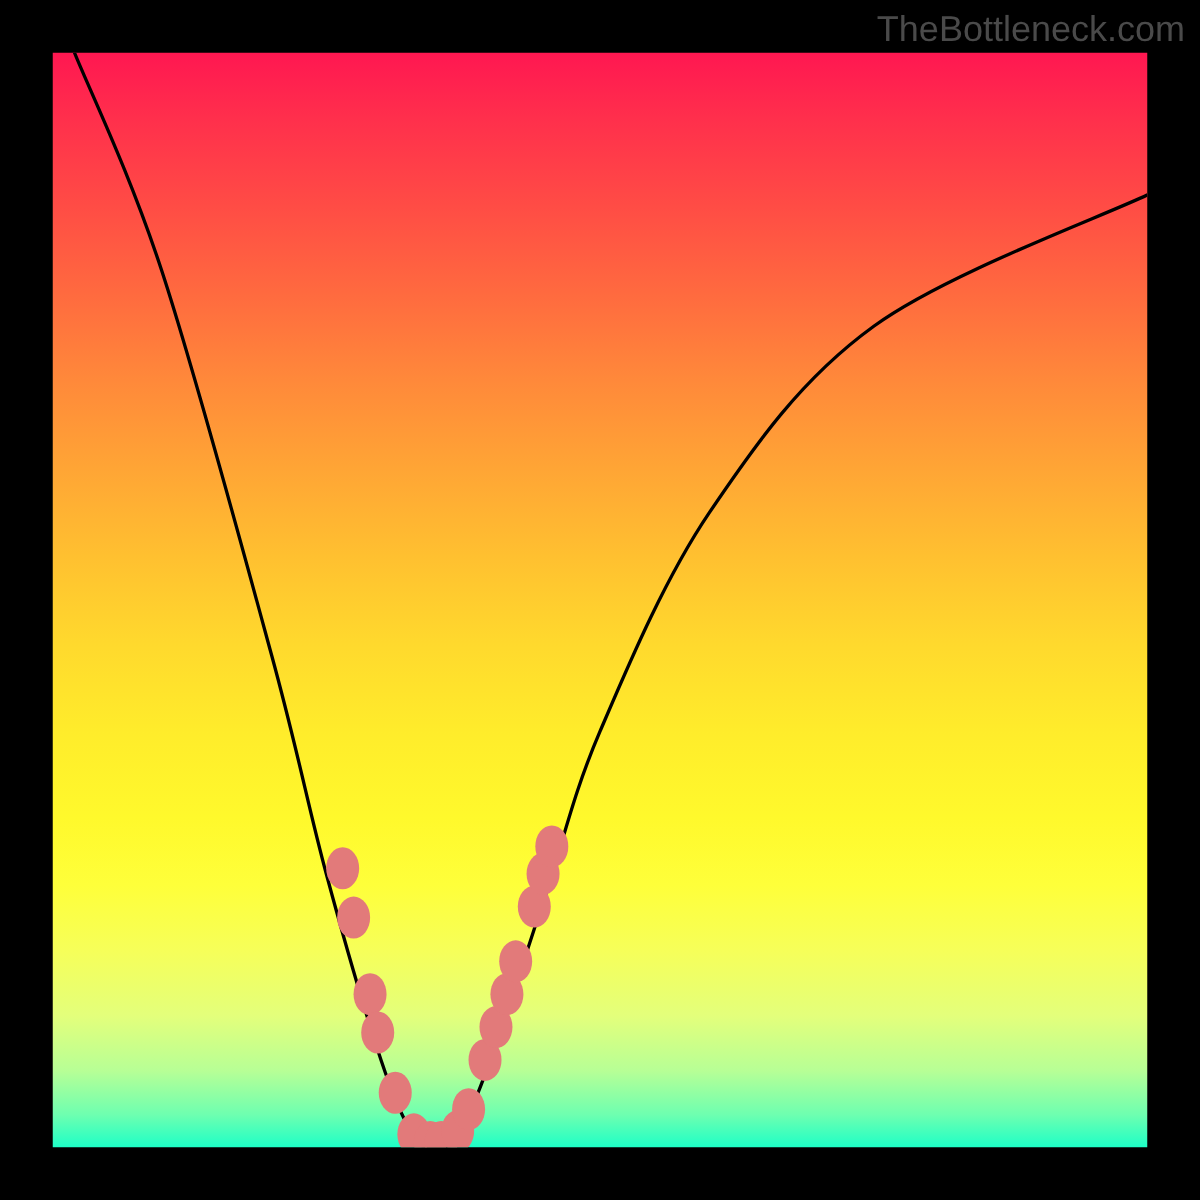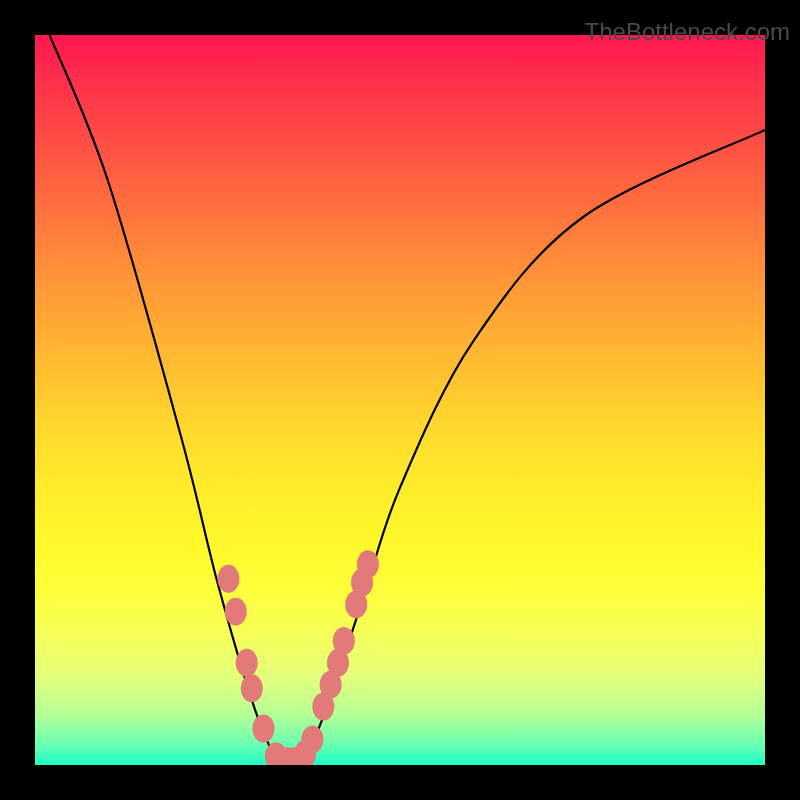--- a/index.html
+++ b/index.html
@@ -12,21 +12,20 @@
     font-family: Arial, sans-serif;
   }
   .watermark {
     position: absolute;
     top: 6px;
     right: 10px;
     color: #4a4a4a;
     font-size: 24px;
     font-weight: 400;
     z-index: 10;
-    margin-top: 12px;
   }
   .plot-area {
     position: absolute;
     top: 35px;
     left: 35px;
     width: 730px;
     height: 730px;
     overflow: hidden;
   }
   .gradient-bg {

